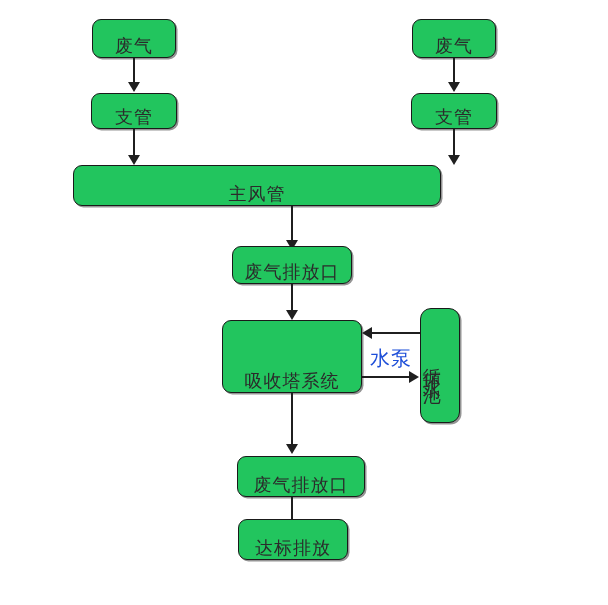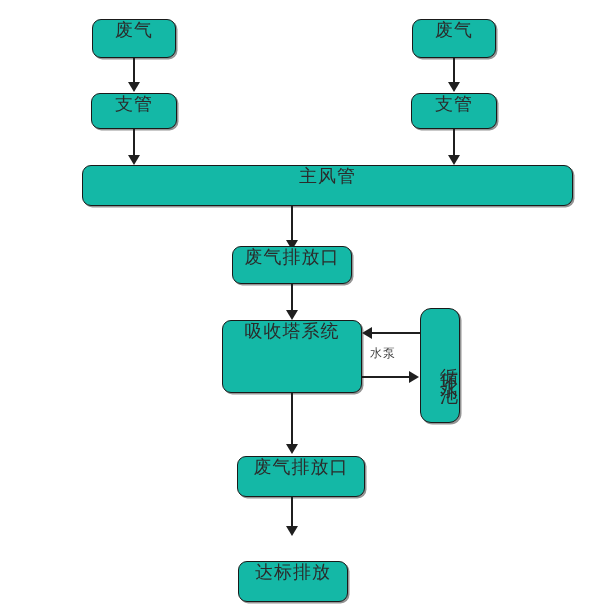--- a/index.html
+++ b/index.html
@@ -16,23 +16,23 @@
     width: 608px;
     height: 605px;
     background: #ffffff;
     overflow: hidden;
   }
   .node {
     position: absolute;
     box-sizing: border-box;
     border: 1.6px solid #1a1a1a;
     border-radius: 9px;
-    background: #14b8a6;
+    background: #22c55e;
     display: flex;
-    align-items: flex-start;
+    align-items: flex-end;
     justify-content: center;
     color: #2b2b2b;
     font-size: 18px;
     line-height: 1.15;
     letter-spacing: 1px;
     white-space: nowrap;
     box-shadow: 1.5px 1.5px 0 rgba(60,60,60,0.55);
   }
   .node-label {
     display: block;
@@ -74,22 +74,22 @@
   .arrow-right {
     position: absolute;
     width: 0;
     height: 0;
     border-top: 6px solid transparent;
     border-bottom: 6px solid transparent;
     border-left: 10px solid #1f1f1f;
   }
   .edge-label {
     position: absolute;
-    color: #404040;
-    font-size: 12px;
+    color: #1d4ed8;
+    font-size: 20px;
     letter-spacing: 1px;
     white-space: nowrap;
   }
 </style>
 </head>
 <body>
 
 <div id="canvas">
 
   <div class="node" style="left:92px; top:19px; width:84px; height:39px;">
@@ -113,21 +113,21 @@
   <div class="node" style="left:411px; top:93px; width:86px; height:36px;">
     <span class="node-label">支管</span>
   </div>
 
   <div class="vline" style="left:133px; top:129px; height:27px;"></div>
   <div class="arrow-down" style="left:128px; top:155px;"></div>
 
   <div class="vline" style="left:453px; top:129px; height:27px;"></div>
   <div class="arrow-down" style="left:448px; top:155px;"></div>
 
-  <div class="node" style="left:82px; top:165px; width:491px; height:41px;">
+  <div class="node" style="left:73px; top:165px; width:368px; height:41px;">
     <span class="node-label">主风管</span>
   </div>
 
   <div class="vline" style="left:291px; top:206px; height:36px;"></div>
   <div class="arrow-down" style="left:286px; top:240px;"></div>
 
   <div class="node" style="left:232px; top:246px; width:120px; height:38px;">
     <span class="node-label">废气排放口</span>
   </div>
 
@@ -153,17 +153,17 @@
   <div class="vline" style="left:291px; top:393px; height:53px;"></div>
   <div class="arrow-down" style="left:286px; top:444px;"></div>
 
   <div class="node" style="left:237px; top:456px; width:128px; height:41px;">
     <span class="node-label">废气排放口</span>
   </div>
 
   <div class="vline" style="left:291px; top:497px; height:30px;"></div>
   <div class="arrow-down" style="left:286px; top:526px;"></div>
 
-  <div class="node" style="left:238px; top:561px; width:110px; height:41px;">
+  <div class="node" style="left:238px; top:519px; width:110px; height:41px;">
     <span class="node-label">达标排放</span>
   </div>
 
 </div>
 
 </body></html>

